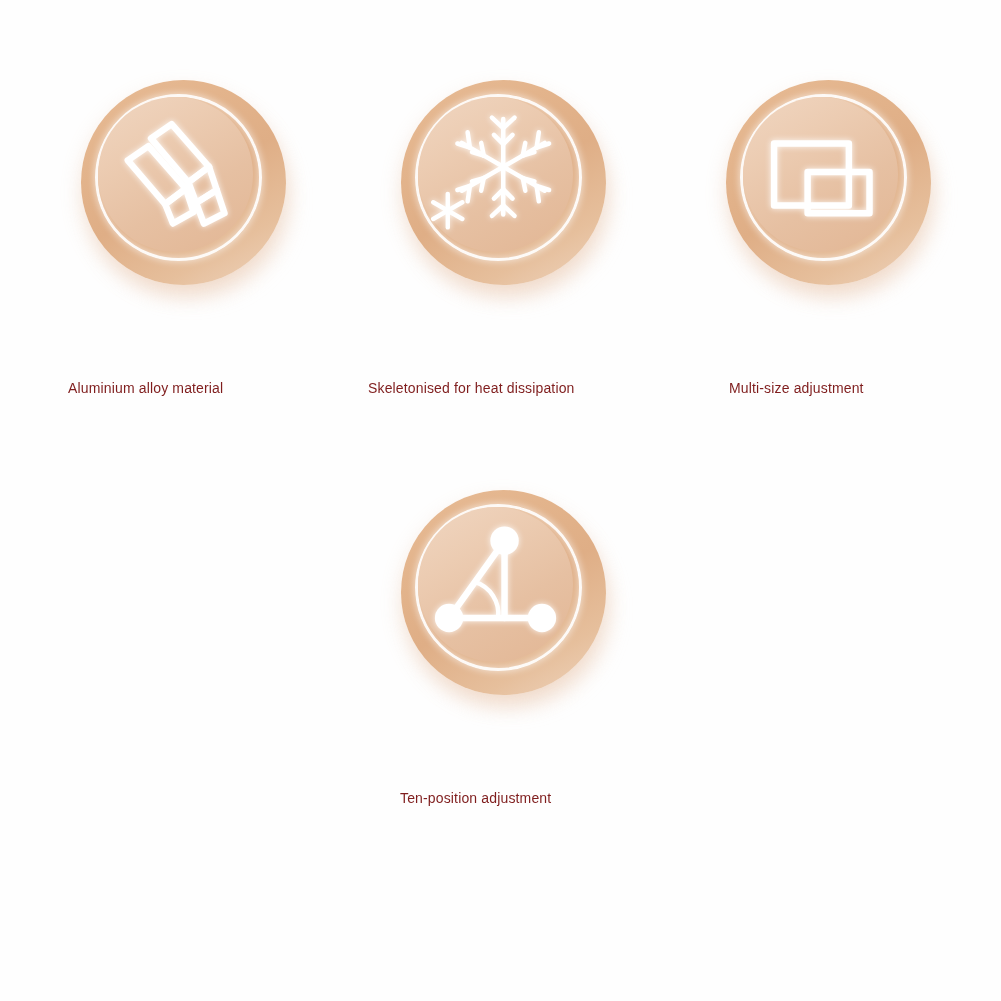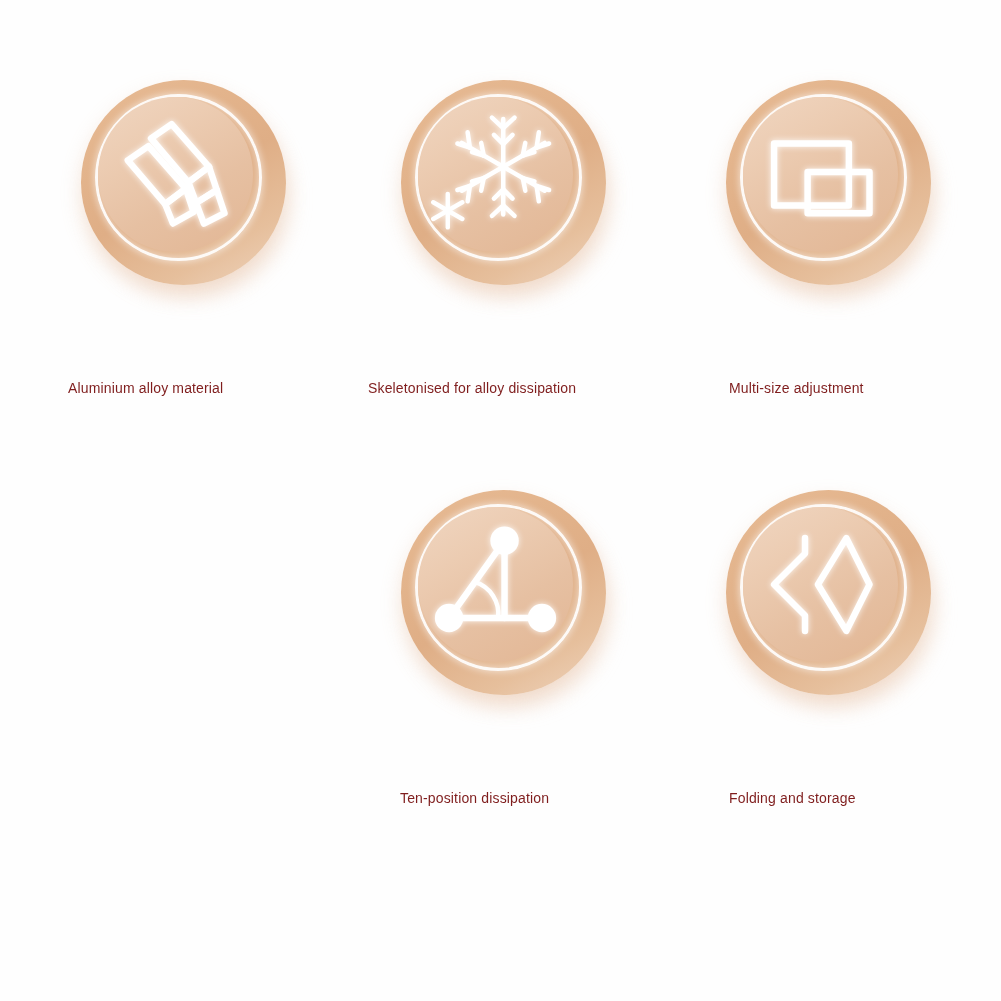--- a/index.html
+++ b/index.html
@@ -258,21 +258,21 @@
             <g transform="translate(13,78)">
               <g class="glyph-thin">
                 <line x1="0" y1="-13" x2="0" y2="13"></line>
                 <line x1="-11.3" y1="-6.5" x2="11.3" y2="6.5"></line>
                 <line x1="-11.3" y1="6.5" x2="11.3" y2="-6.5"></line>
               </g>
             </g>
           </svg>
         </div>
       </div>
-      <div class="feature-caption">Skeletonised for alloy dissipation</div>
+      <div class="feature-caption">Skeletonised for heat dissipation</div>
     </div>
 
     <div class="feature-cell col-2 row-0">
       <div class="badge-wrap">
         <div class="badge-shadow"></div>
         <div class="badge-outer"></div>
         <div class="badge-ring"></div>
         <div class="badge-inner"></div>
         <div class="badge-icon">
           <svg viewBox="0 0 100 100" aria-hidden="true">
@@ -301,35 +301,18 @@
             <path class="glyph" d="M57 16 L57 76" stroke-width="0"></path>
 
             <path class="glyph-thin" d="M34 48 A 26 26 0 0 1 52 76" stroke-width="4.6"></path>
 
             <circle class="glyph-fill" cx="57" cy="16" r="11"></circle>
             <circle class="glyph-fill" cx="14" cy="76" r="11"></circle>
             <circle class="glyph-fill" cx="86" cy="76" r="11"></circle>
           </svg>
         </div>
       </div>
-      <div class="feature-caption">Ten-position dissipation</div>
+      <div class="feature-caption">Ten-position adjustment</div>
     </div>
 
-    <div class="feature-cell col-2 row-1">
-      <div class="badge-wrap">
-        <div class="badge-shadow"></div>
-        <div class="badge-outer"></div>
-        <div class="badge-ring"></div>
-        <div class="badge-inner"></div>
-        <div class="badge-icon">
-          <svg viewBox="0 0 100 100" aria-hidden="true">
-
-            <path class="glyph" d="M38 14 L38 26 L14 50 L38 74 L38 86" stroke-width="6.2"></path>
-
-            <path class="glyph" d="M48 50 L70 14 L88 50 L70 86 Z" stroke-width="6.2"></path>
-          </svg>
-        </div>
-      </div>
-      <div class="feature-caption">Folding and storage</div>
-    </div>
 
   </div>
 </div>
 
 </body></html>

